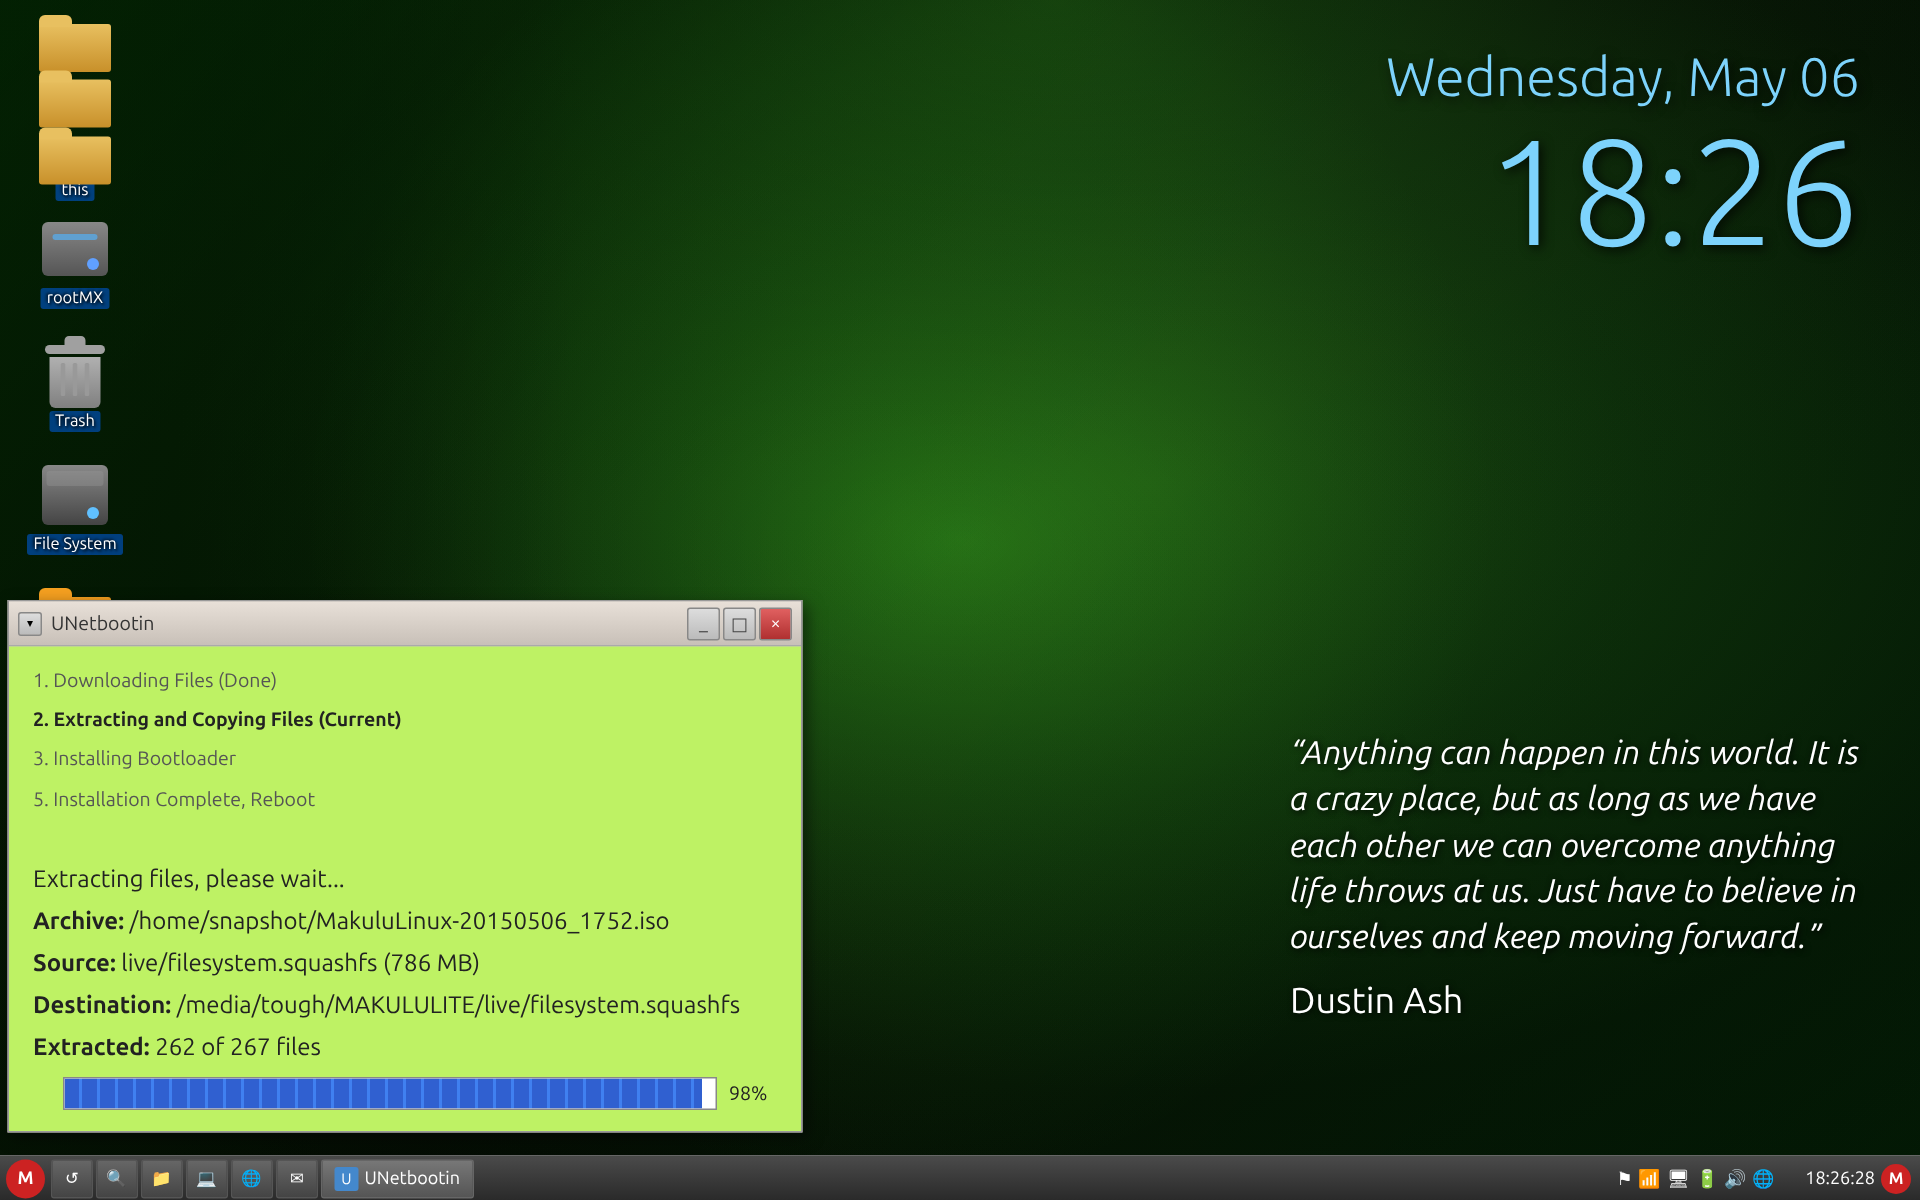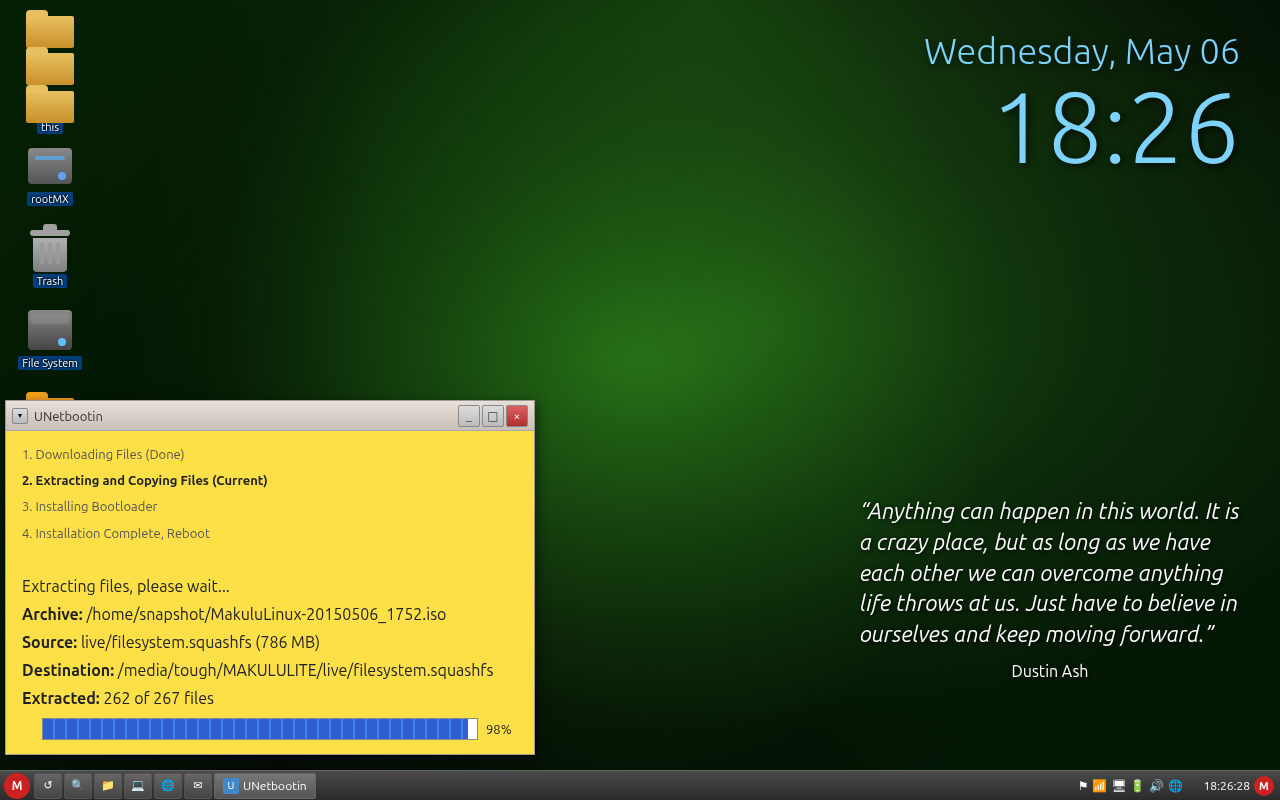--- a/index.html
+++ b/index.html
@@ -241,22 +241,22 @@
     }
 
     #quote-text {
       font-size: 22px;
       line-height: 1.4;
       font-style: italic;
       margin-bottom: 12px;
     }
 
     #quote-author {
-      font-size: 16px;
-      text-align: center;
+      font-size: 24px;
+      text-align: left;
       font-style: normal;
     }
 
     
     #unetbootin-window {
       position: absolute;
       top: 400px;
       left: 5px;
       width: 530px;
       background: #d8d0c8;
@@ -314,21 +314,21 @@
       border-radius: 2px;
       display: flex;
       align-items: center;
       justify-content: center;
       font-size: 12px;
       cursor: pointer;
       color: #444;
     }
 
     #window-body {
-      background: #fde047;
+      background: #bef264;
       padding: 14px 16px 14px 16px;
     }
 
     .step-item {
       font-size: 13px;
       color: #222;
       margin-bottom: 8px;
       line-height: 1.4;
     }
 
@@ -597,21 +597,21 @@
     <div class="step-item step-dimmed">
       <span>1. Downloading Files (Done)</span>
     </div>
     <div class="step-item step-current">
       <span>2. Extracting and Copying Files (Current)</span>
     </div>
     <div class="step-item step-dimmed">
       <span>3. Installing Bootloader</span>
     </div>
     <div class="step-item step-dimmed">
-      <span>4. Installation Complete, Reboot</span>
+      <span>5. Installation Complete, Reboot</span>
     </div>
 
     <div id="progress-section">
       <div class="info-line">Extracting files, please wait...</div>
       <div class="info-line">
         <strong>Archive:</strong>
         <span>/home/snapshot/MakuluLinux-20150506_1752.iso</span>
       </div>
       <div class="info-line">
         <strong>Source:</strong>

